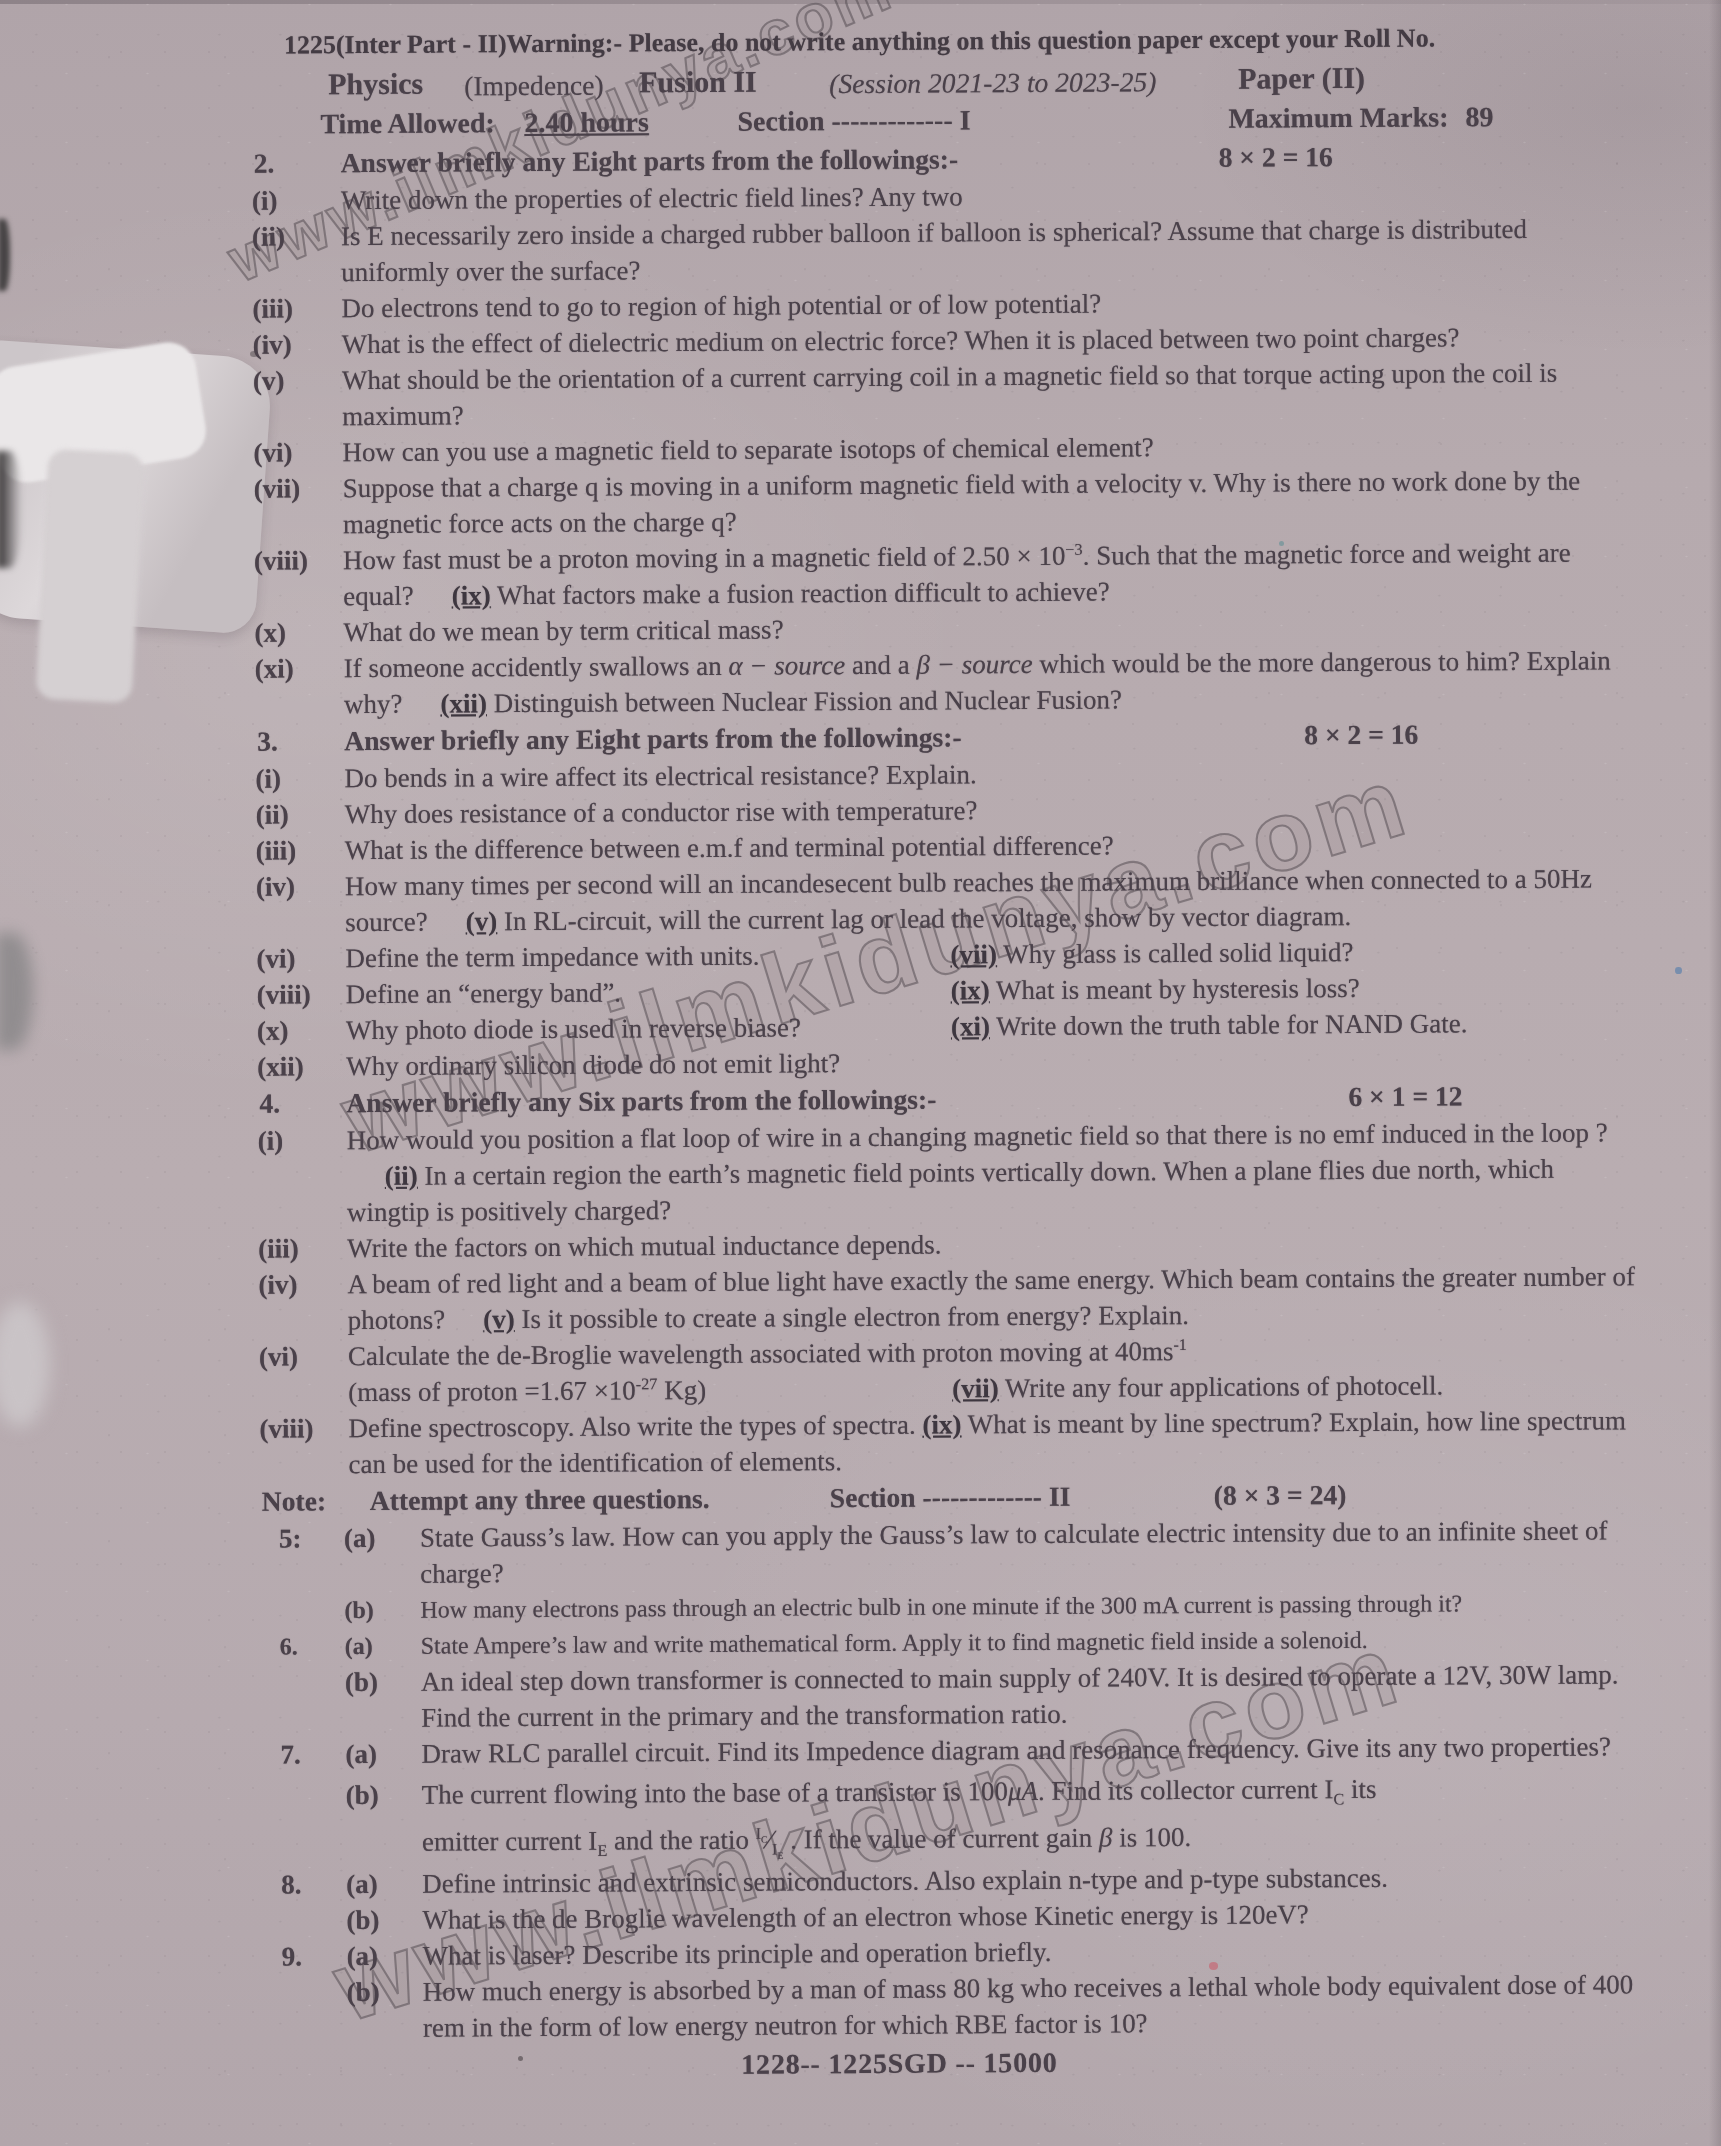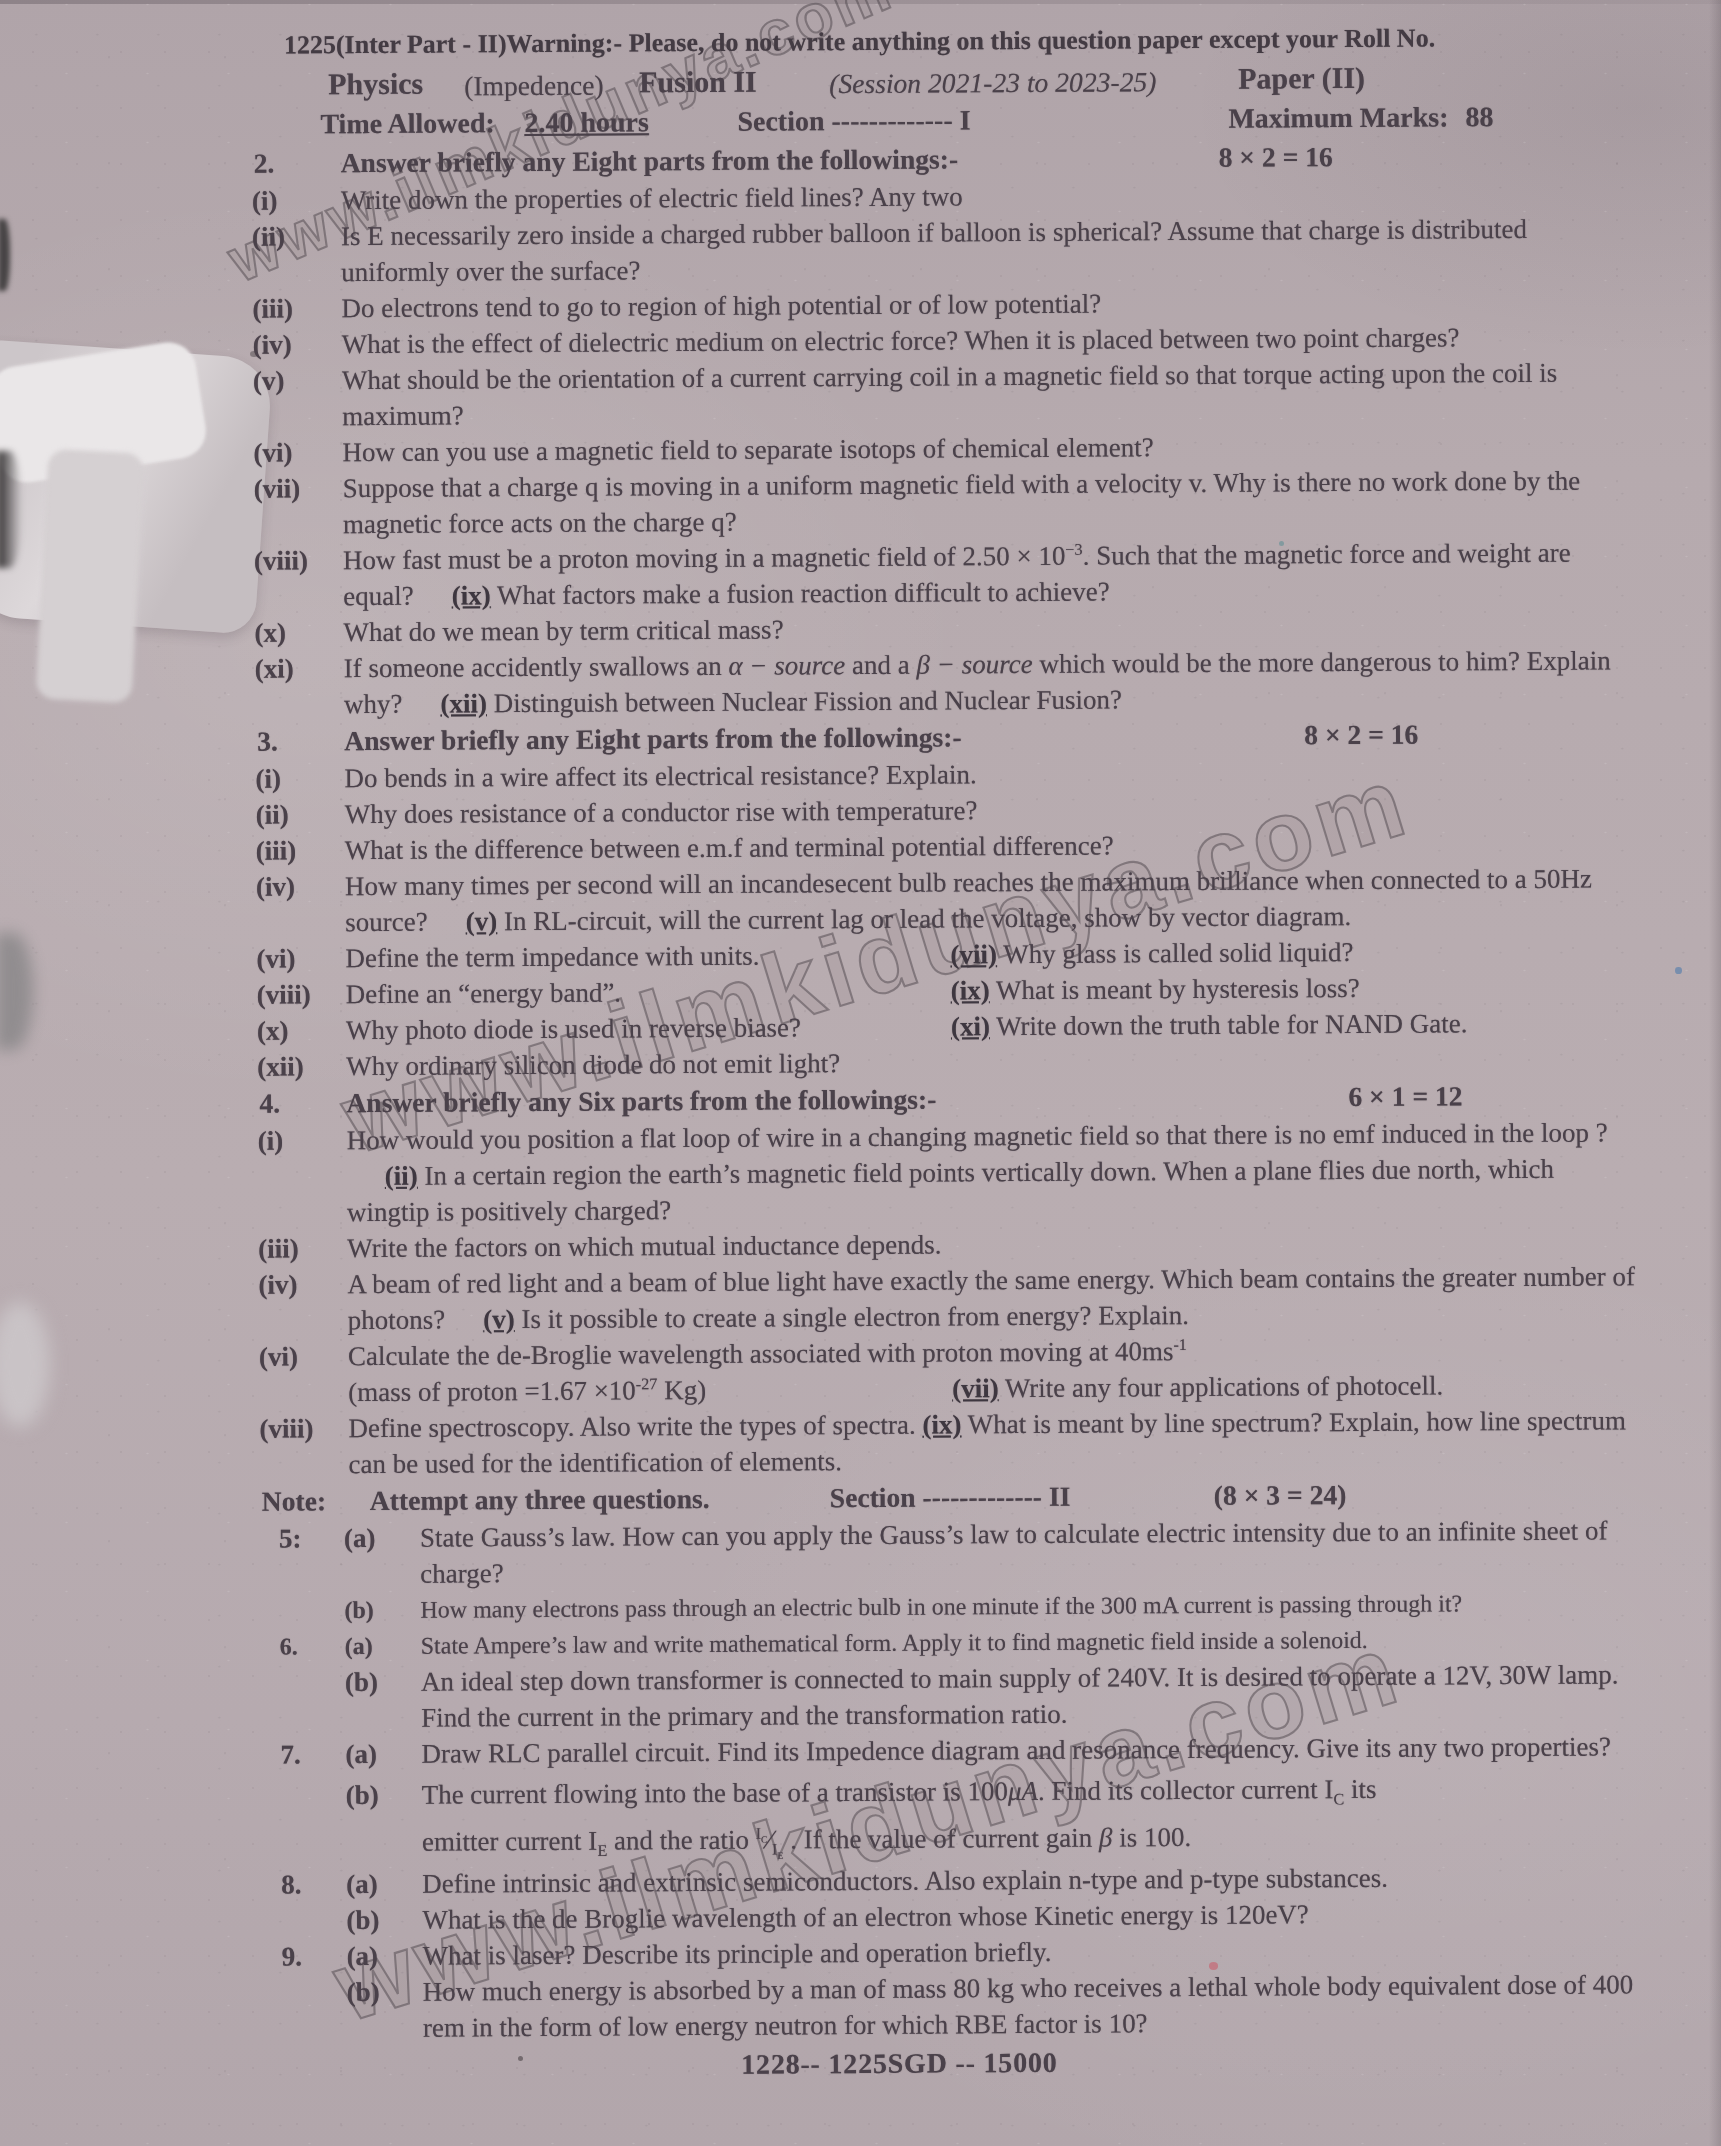--- a/index.html
+++ b/index.html
@@ -117,21 +117,21 @@
       <span class="t-group">Fusion II</span>
       <span class="t-session">(Session 2021-23 to 2023-25)</span>
       <span class="t-paper">Paper (II)</span>
     </div>
 
     <div class="hrow info-row">
       <span class="i-tl">Time Allowed:</span>
       <span class="i-tv">2.40 hours</span>
       <span class="i-sec">Section ------------- I</span>
       <span class="i-ml">Maximum Marks:</span>
-      <span class="i-mv">88</span>
+      <span class="i-mv">89</span>
     </div>
 
     <div id="rows">
         <div class="row head"><span class="num">2.</span><span class="htext">Answer briefly any Eight parts from the followings:-</span><span class="marks" style="left: 1224px;">8  × 2 = 16</span></div>
         <div class="row s1">
           <span class="lab">(i)</span>
           <span class="txt">Write down the properties of electric field lines? Any two</span>
         </div>
         <div class="row s1">
           <span class="lab">(ii)</span>

